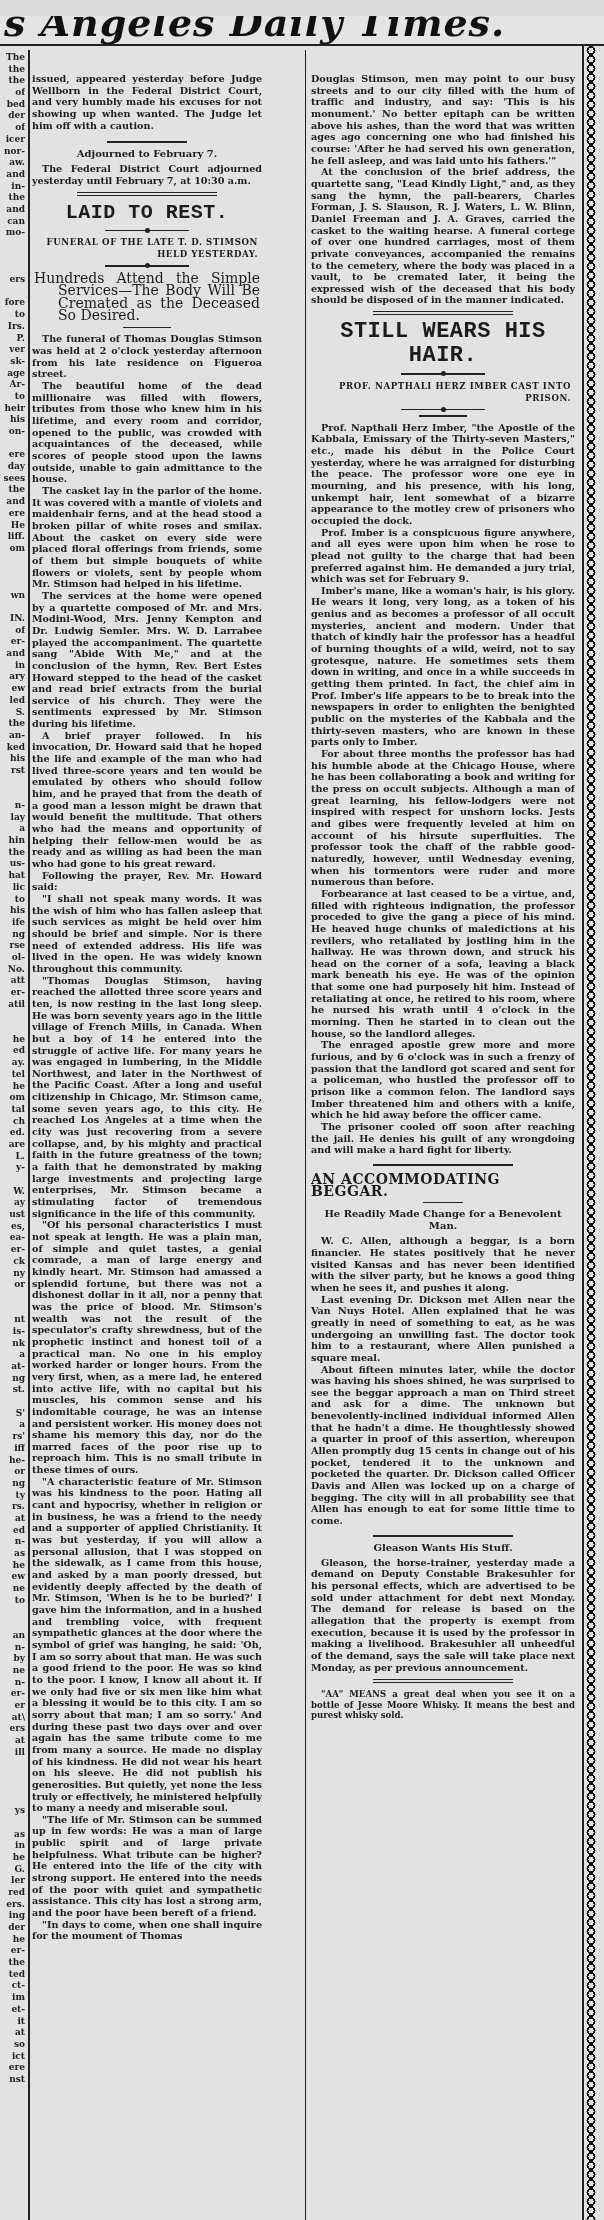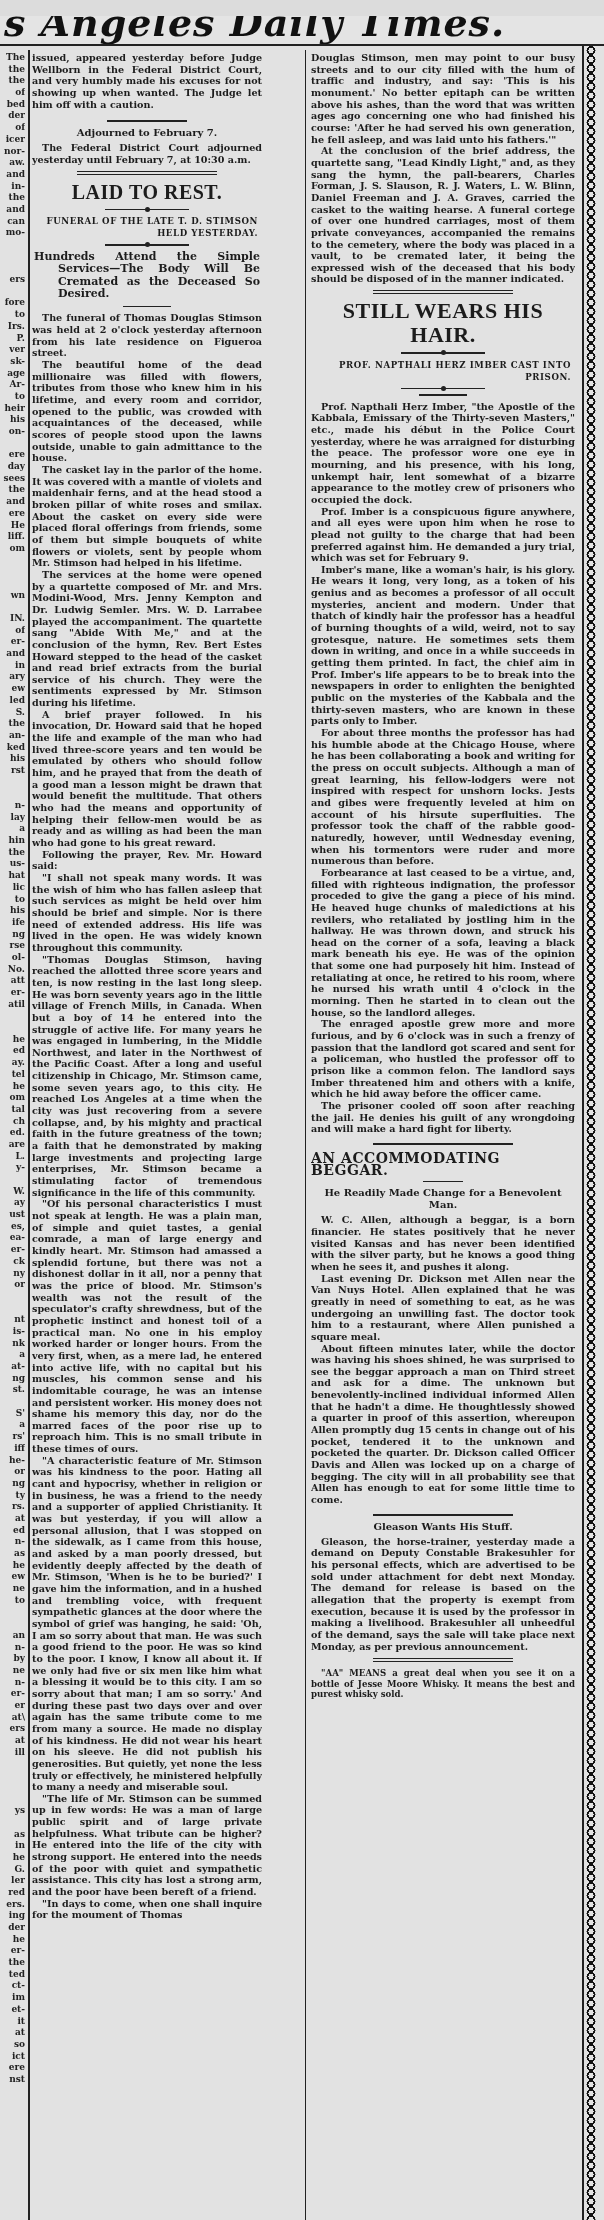--- a/index.html
+++ b/index.html
@@ -28,32 +28,32 @@
 
   .col {
     position: absolute; top: 36px; overflow: hidden;
     font-size: 9.6px; line-height: 11.65px; font-weight: bold; text-align: justify;
     color: #1c1c1c;
   }
   .col-a { left: 32px; width: 230px; height: 2180px; }
   .col-b { left: 311px; width: 264px; height: 2180px; }
 
   .col p { text-indent: 10px; hyphens: auto; }
-  .col p.noindent { text-indent: 0; }
+  .col p.noindent { text-indent: 0; margin-top: 21px; }
 
   .hd-big {
-    text-align: center; font-family: Liberation Serif, serif; font-weight: bold;
+    text-align: center; font-family: Liberation Mono, monospace; font-weight: bold;
     font-size: 20px; line-height: 24px; letter-spacing: 0.5px; margin: 4px 0 2px;
   }
   .hd-caps {
     text-align: right; font-family: "DejaVu Serif", serif; font-weight: bold;
     font-size: 8.6px; line-height: 12px; letter-spacing: 0.6px; margin: 2px 4px;
   }
   .hd-deck {
-    font-family: "DejaVu Serif", serif; font-weight: bold; font-size: 11px; line-height: 12.6px;
+    font-family: "DejaVu Serif", serif; font-weight: normal; font-size: 14px; line-height: 12.6px;
     text-align: justify; padding-left: 24px; text-indent: -24px; margin: 3px 2px 4px 2px;
   }
   .hd-sub {
     text-align: center; font-weight: bold; font-size: 10px; line-height: 12px; margin: 3px 0;
   }
   .hd-medium {
     text-align: left; font-family: "DejaVu Serif", serif; font-weight: bold; font-size: 14px;
     letter-spacing: 0.5px; margin: 8px 0 2px;
   }
   .dash { margin: 5px auto; height: 2px; background: #222; }

